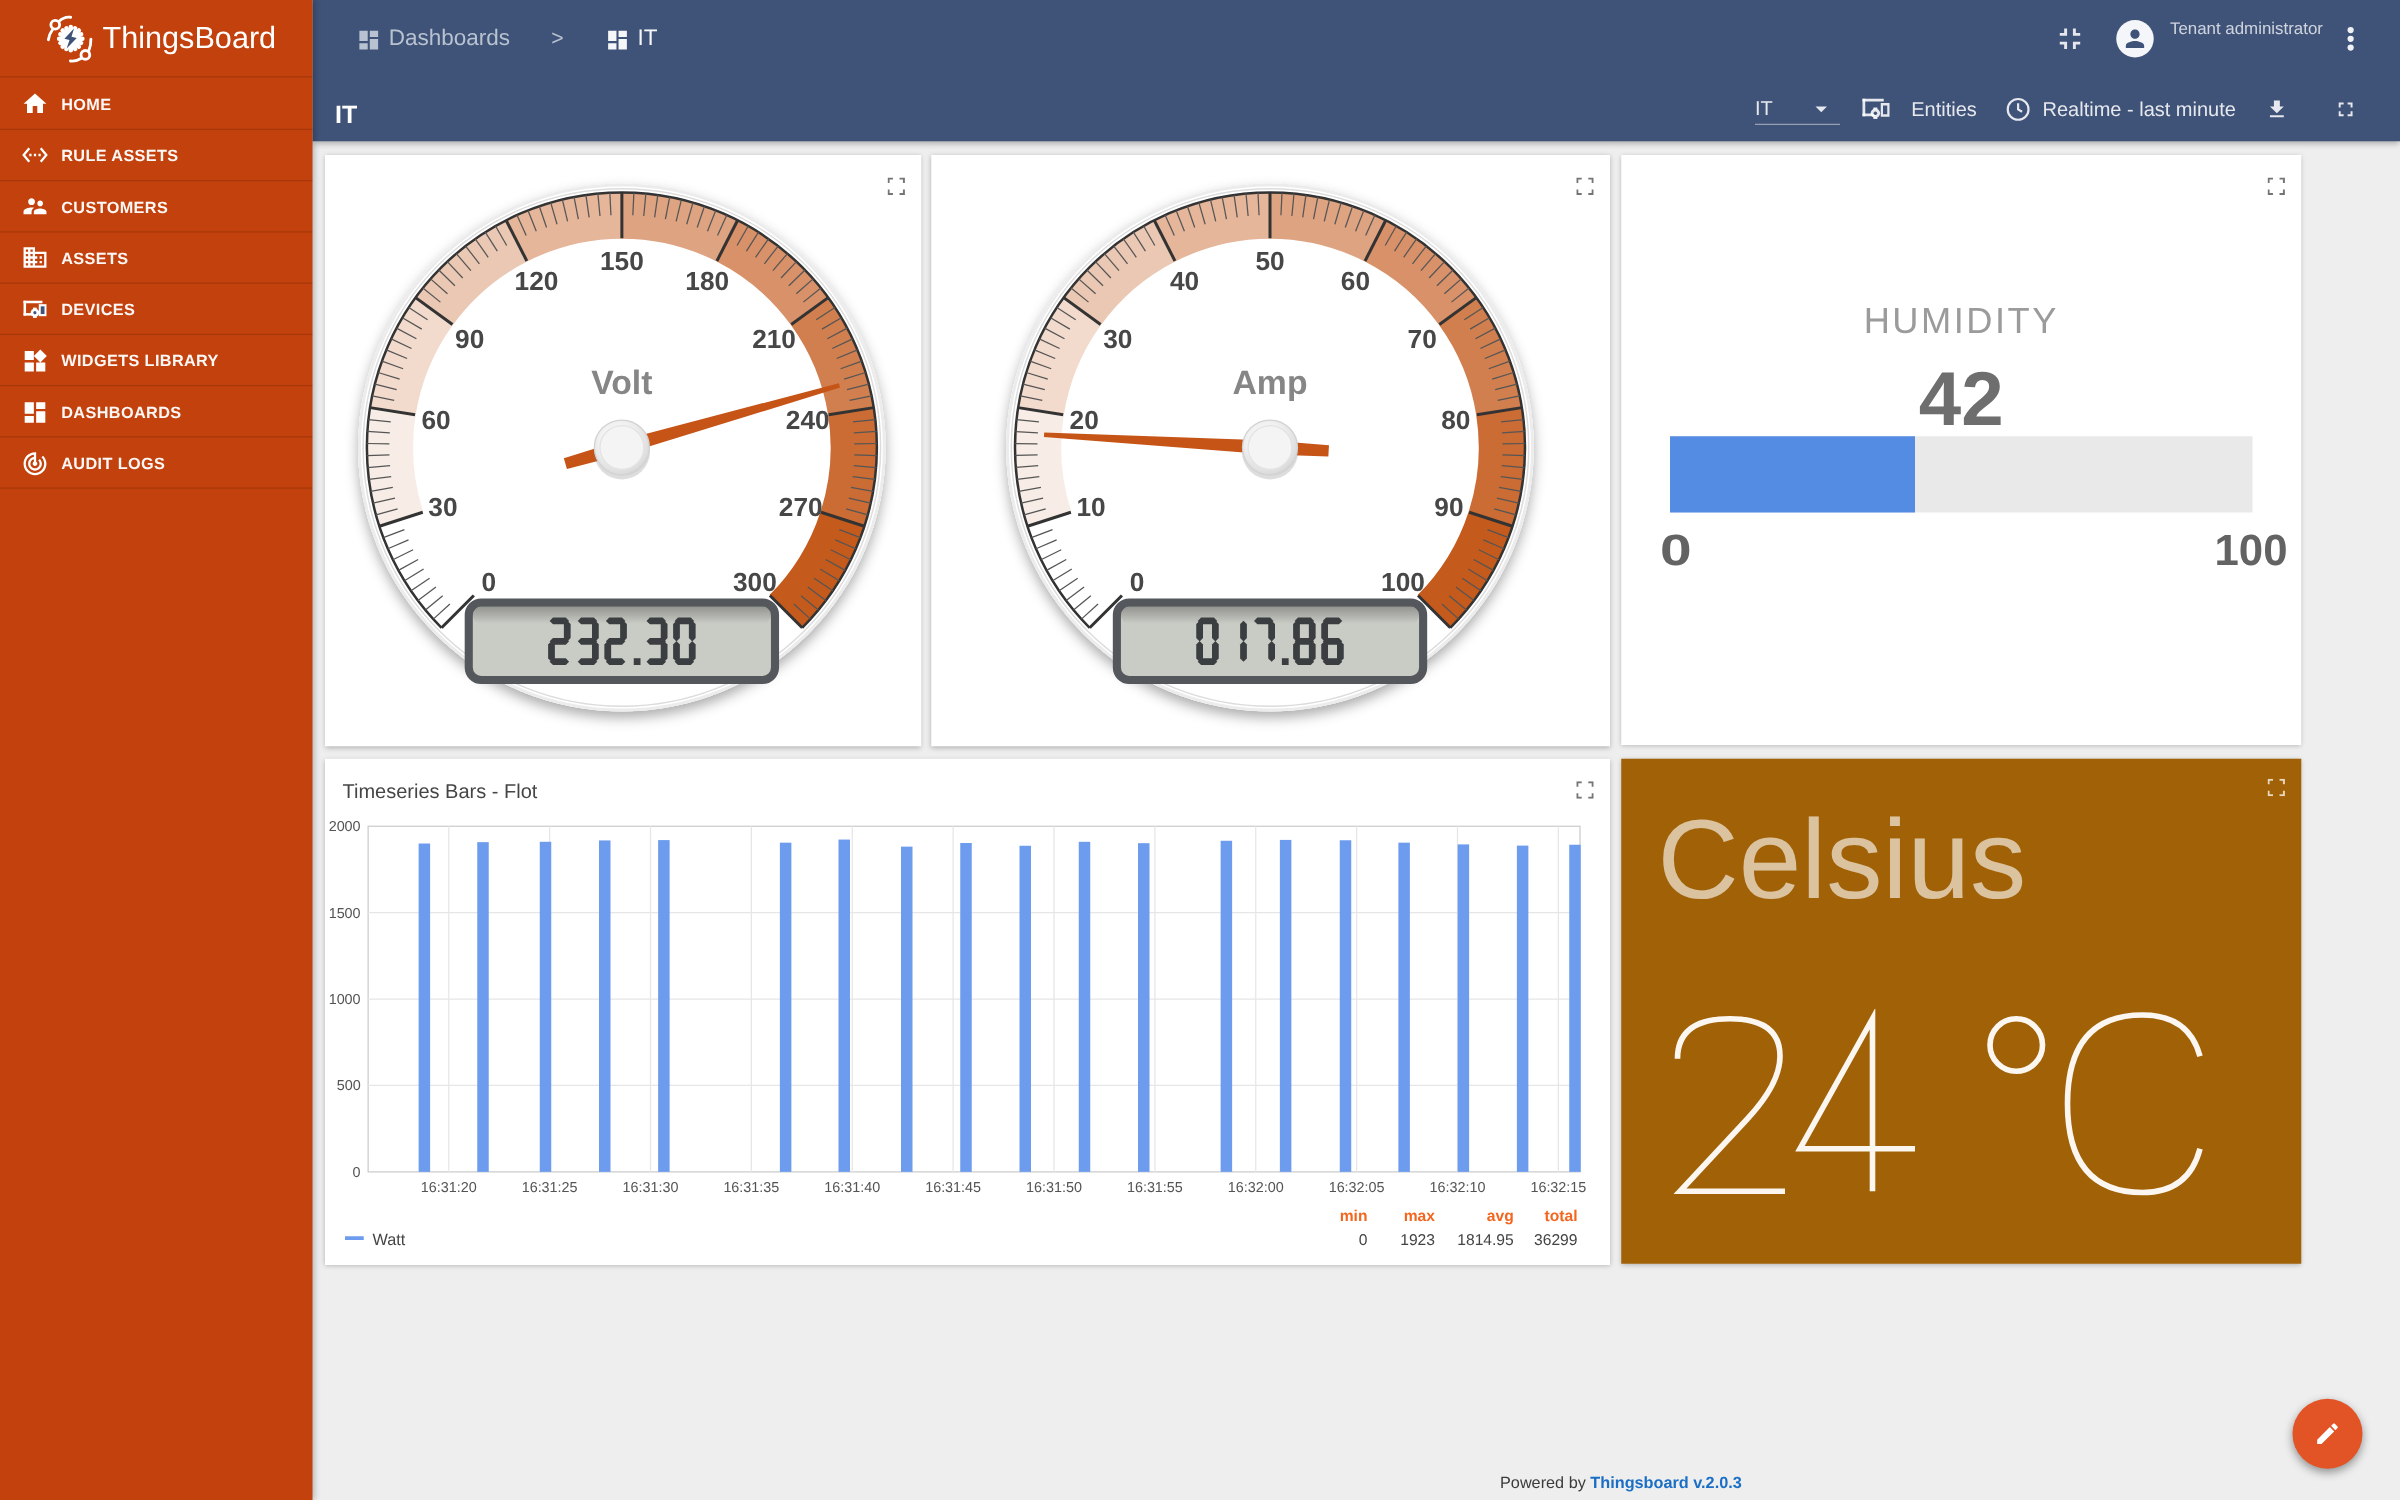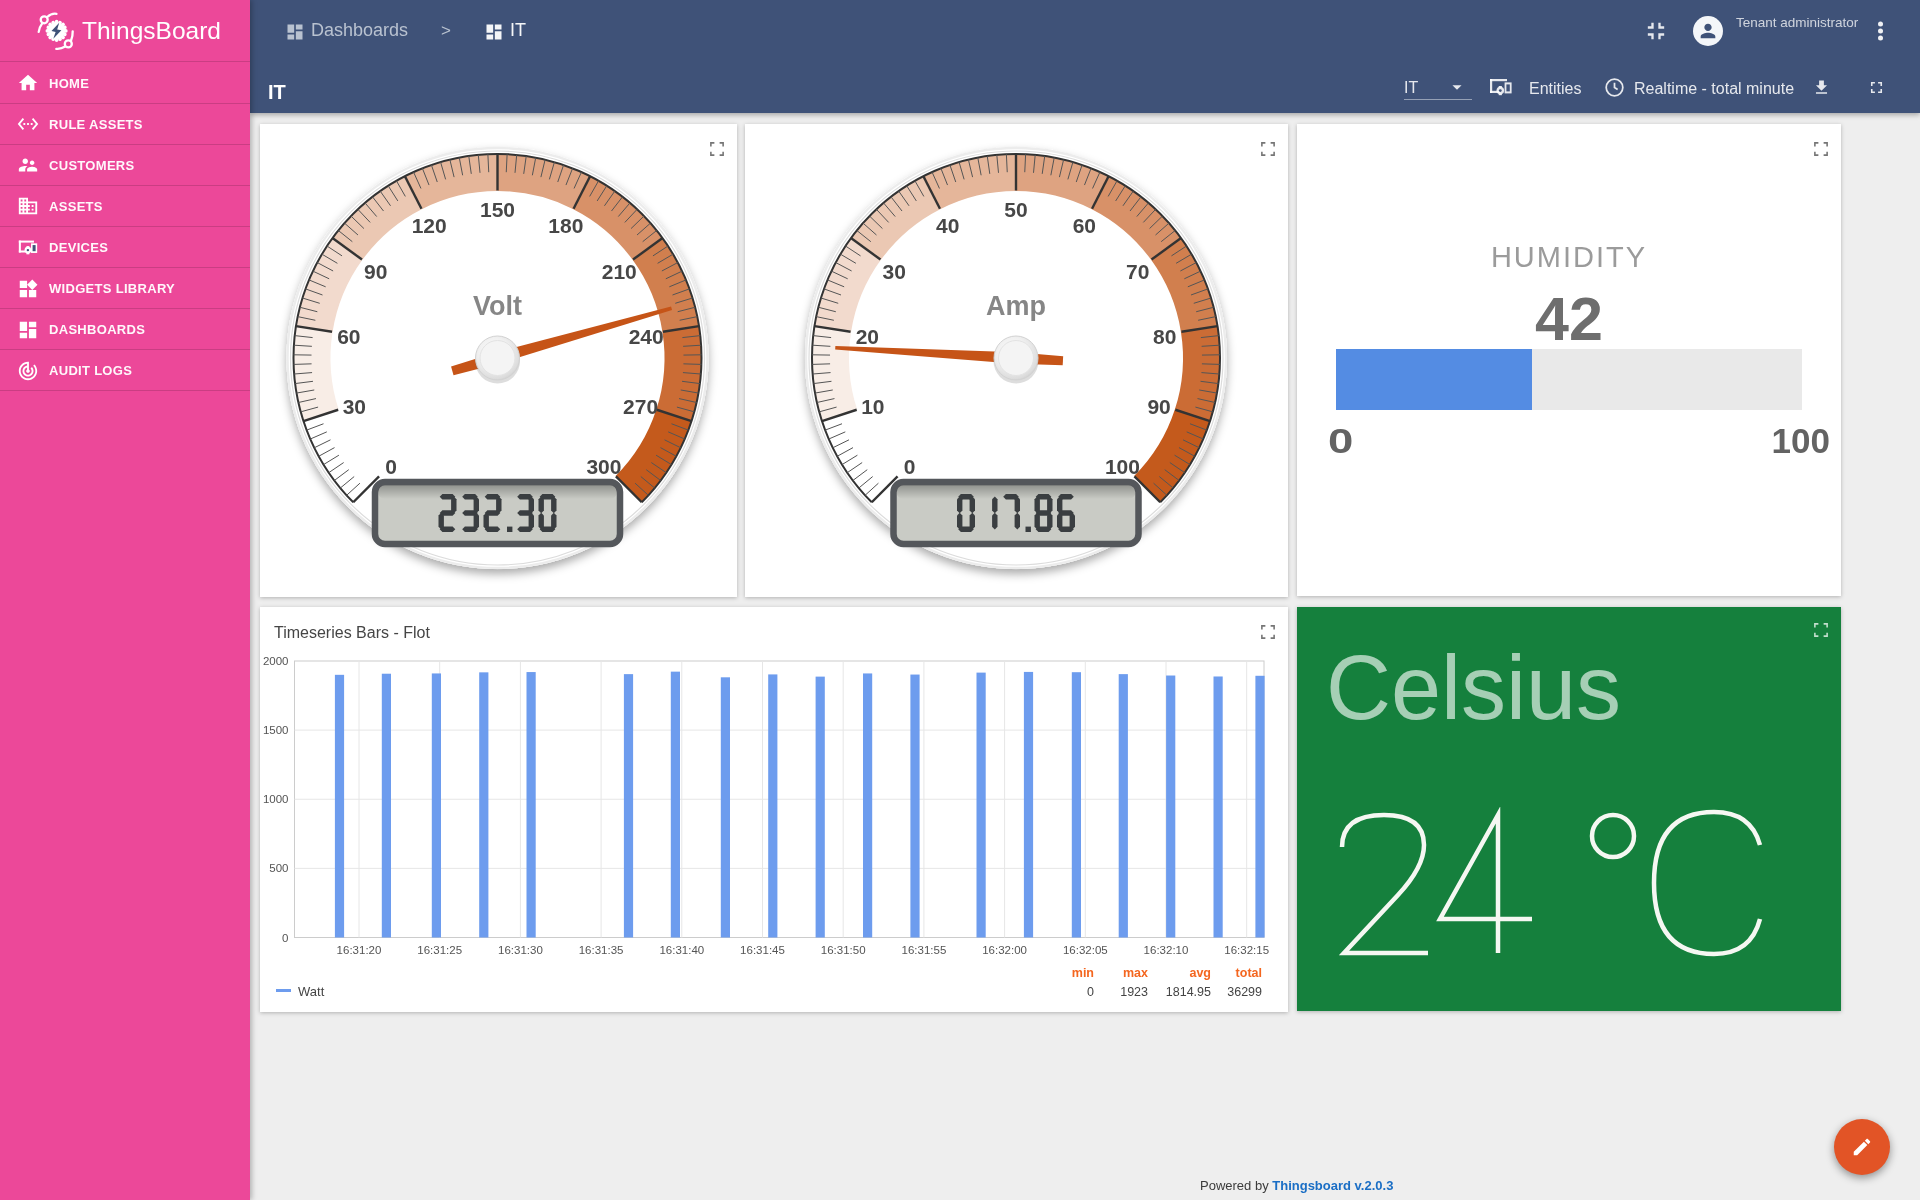--- a/index.html
+++ b/index.html
@@ -1,17 +1,17 @@
 <!DOCTYPE html>
 <html><head><meta charset="utf-8"><style>
 *{margin:0;padding:0;box-sizing:border-box}
 body{width:1920px;height:1200px;overflow:hidden;font-family:"Liberation Sans",sans-serif;background:#eeeeee;position:relative}
 .abs{position:absolute}
 </style></head><body>
-<div class="abs" style="left:0;top:0;width:250px;height:1200px;background:#ec4899;box-shadow:2px 0 5px rgba(0,0,0,0.25);z-index:5">
+<div class="abs" style="left:0;top:0;width:250px;height:1200px;background:#c2410c;box-shadow:2px 0 5px rgba(0,0,0,0.25);z-index:5">
     <div class="abs" style="left:0;top:0;width:250px;height:62px;border-bottom:1px solid rgba(0,0,0,0.14)">
       <svg class="abs" style="left:36px;top:10px" width="48" height="44" viewBox="0 0 48 44">
 <g stroke="#ffffff" stroke-width="2.3" fill="none" stroke-linecap="round">
 <path d="M 11.3 7.0 Q 15.5 3.0 20.5 3.8"></path>
 <path d="M 6.2 13.4 Q 3.4 17.2 2.7 21.8"></path>
 <path d="M 34.9 31.0 Q 36.9 26.3 36.7 21.3"></path>
 <path d="M 29.2 36.6 Q 24.8 39.3 20.3 38.8"></path>
 <circle cx="8.2" cy="9.8" r="3.5"></circle>
 <circle cx="32.3" cy="33.9" r="3.5"></circle>
 </g>
@@ -127,21 +127,21 @@
       <rect x="9.7" y="15.6" width="3.2" height="1.6"></rect>
       <circle cx="11.3" cy="12.6" r="1.4" fill="#40537a"></circle>
       <rect x="15.6" y="4.4" width="7" height="11"></rect>
       <rect x="17.4" y="6.4" width="3.4" height="7" fill="#40537a"></rect>
     </svg>
     <div class="abs" style="left:1279px;top:80px;font-size:16px;color:rgba(255,255,255,0.87)">Entities</div>
     <svg class="abs" style="left:1354px;top:77px" width="21" height="21" viewBox="0 0 24 24">
       <circle cx="12" cy="12" r="9.5" fill="none" stroke="rgba(255,255,255,0.87)" stroke-width="2"></circle>
       <path d="M12 6.5V12l3.6 2.2" fill="none" stroke="rgba(255,255,255,0.87)" stroke-width="2"></path>
     </svg>
-    <div class="abs" style="left:1384px;top:80px;font-size:16px;color:rgba(255,255,255,0.87)">Realtime - total minute</div>
+    <div class="abs" style="left:1384px;top:80px;font-size:16px;color:rgba(255,255,255,0.87)">Realtime - last minute</div>
     <svg class="abs" style="left:1562px;top:78px" width="19" height="19" viewBox="0 0 24 24" fill="rgba(255,255,255,0.87)">
       <path d="M19 9h-4V3H9v6H5l7 7 7-7zM5 18v2h14v-2H5z"></path>
     </svg>
     <svg class="abs" style="left:1617px;top:78px" width="19" height="19" viewBox="0 0 24 24" fill="rgba(255,255,255,0.87)">
       <path d="M7 14H5v5h5v-2H7v-3zm-2-4h2V7h3V5H5v5zm12 7h-3v2h5v-5h-2v3zM14 5v2h3v3h2V5h-5z"></path>
     </svg>
   </div>
 <div class="abs" style="left:260px;top:124px;width:477px;height:473px;background:#ffffff;box-shadow:0 1px 4px rgba(0,0,0,0.25);z-index:1">
     <svg width="477" height="473" viewBox="0 0 477 473" style="position:absolute;left:0;top:0">
       <defs>
@@ -578,21 +578,21 @@
       <text x="888" y="389" font-size="12.5" fill="#444444" text-anchor="end">1923</text>
       <text x="951" y="370" font-size="12.5" font-weight="bold" fill="#f4661f" text-anchor="end">avg</text>
       <text x="951" y="389" font-size="12.5" fill="#444444" text-anchor="end">1814.95</text>
       <text x="1002" y="370" font-size="12.5" font-weight="bold" fill="#f4661f" text-anchor="end">total</text>
       <text x="1002" y="389" font-size="12.5" fill="#444444" text-anchor="end">36299</text>
     </svg>
     <svg style="position:absolute;left:1001px;top:18px" width="14" height="14" viewBox="0 0 16 16">
       <path d="M1 5V1h4 M11 1h4v4 M15 11v4h-4 M5 15H1v-4" fill="none" stroke="#757575" stroke-width="1.8"></path>
     </svg>
   </div>
-<div class="abs" style="left:1297px;top:607px;width:544px;height:404px;background:#15803d;box-shadow:0 1px 4px rgba(0,0,0,0.25);z-index:1">
+<div class="abs" style="left:1297px;top:607px;width:544px;height:404px;background:#a16207;box-shadow:0 1px 4px rgba(0,0,0,0.25);z-index:1">
     <div class="abs" style="left:29px;top:30px;font-size:90px;color:rgba(255,255,255,0.62)">Celsius</div>
     <svg class="abs" style="left:39px;top:200px" width="440" height="160" viewBox="0 0 440 160">
 <g fill="none" stroke="rgba(255,252,250,0.96)" stroke-width="4.5">
 <path d="M 6 40 Q 6 8 48 8 Q 88 8 88 38 Q 88 60 62 88 L 8 146 L 92 146"></path>
 <path d="M 162 146 L 162 8 L 104 112 L 196 112"></path>
 <circle cx="277" cy="29" r="21"></circle>
 <path d="M 424 38 Q 415 5 378 5 Q 318 5 318 76 Q 318 147 378 147 Q 415 147 424 112"></path>
 </g>
 </svg>
     <svg style="position:absolute;left:517px;top:16px" width="14" height="14" viewBox="0 0 16 16">

